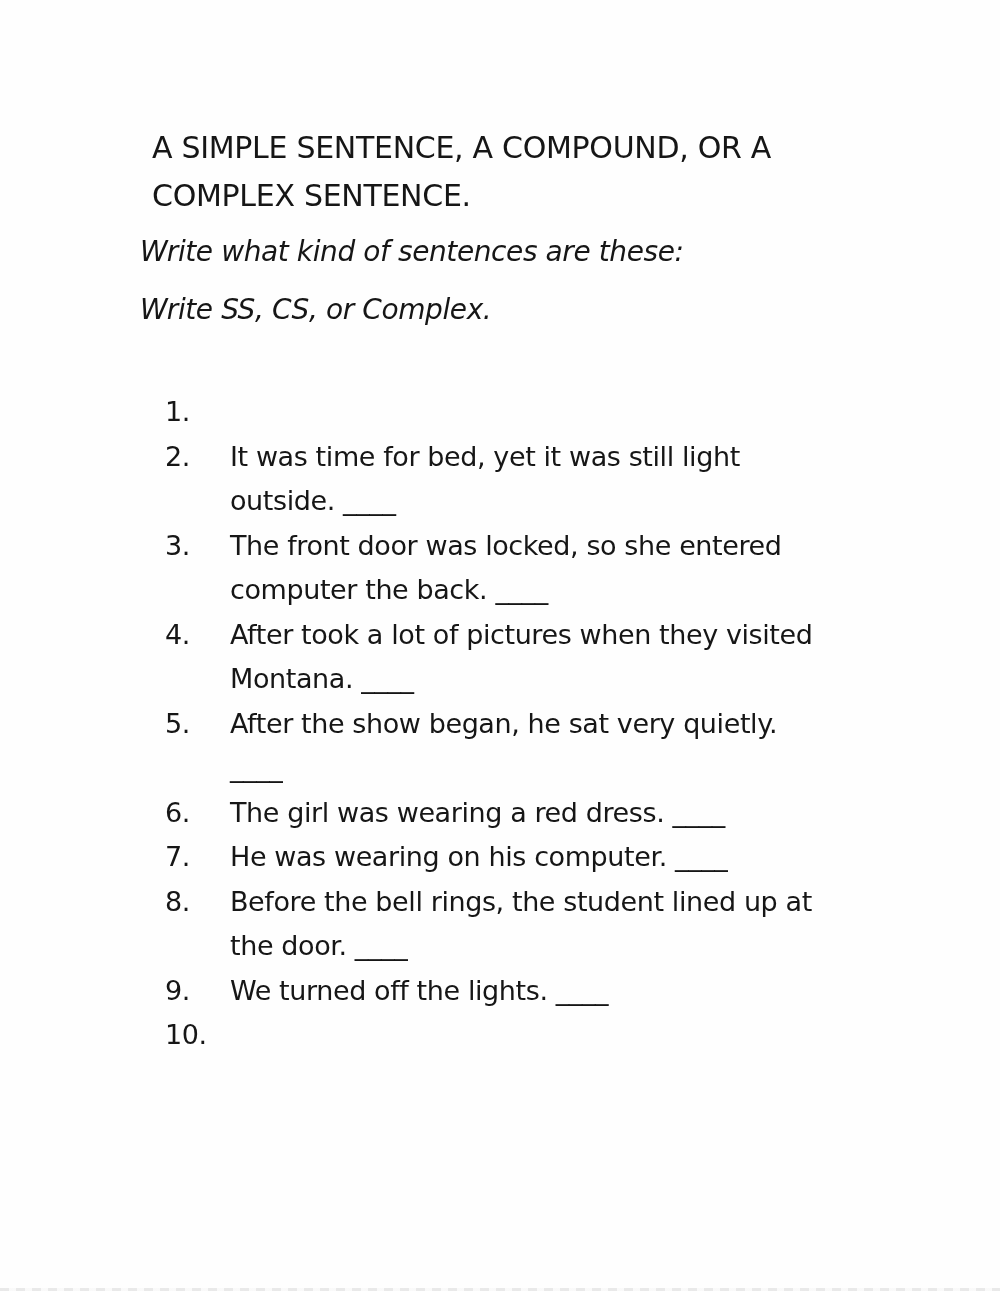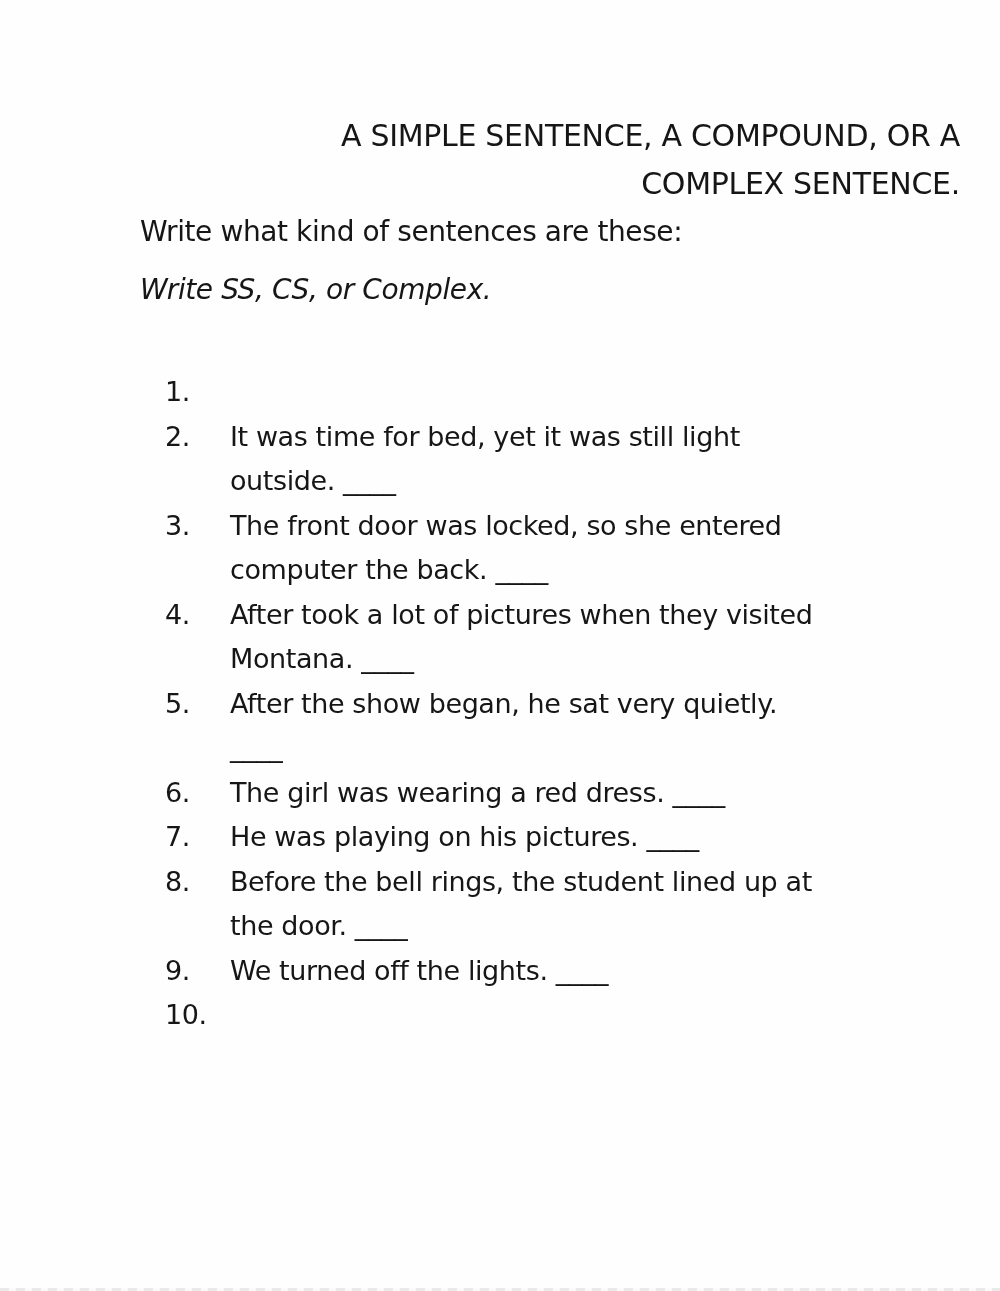--- a/index.html
+++ b/index.html
@@ -20,31 +20,30 @@
     width: 1000px;
     height: 1291px;
     padding: 112px 40px 0 140px;
     position: relative;
   }
   .title {
     font-size: 30px;
     font-weight: normal;
     line-height: 48px;
     letter-spacing: -0.3px;
-    margin: 0;
+    margin: 12px;
     white-space: pre-line;
-    text-align: right;
   }
   .intro {
     font-size: 28px;
     line-height: 40px;
     letter-spacing: -0.4px;
     margin: 0;
   }
-  .intro.first { margin-top: 4px; }
+  .intro.first { margin-top: 4px; font-style: italic; }
   .intro.second { margin-top: 18px; font-style: italic; }
   .sentence-list {
     margin: 60px 0 0 25px;
     padding: 0;
   }
   .row {
     display: flex;
     font-size: 27px;
     line-height: 44.5px;
     letter-spacing: -0.4px;
@@ -107,21 +106,21 @@
         <span class="num">5.</span>
         <span class="txt"><span>After the show began, he sat very quietly.
 </span><span class="blank">____</span></span>
       </div>
       <div class="row">
         <span class="num">6.</span>
         <span class="txt"><span>The girl was wearing a red dress. </span><span class="blank">____</span></span>
       </div>
       <div class="row">
         <span class="num">7.</span>
-        <span class="txt"><span>He was playing on his pictures. </span><span class="blank">____</span></span>
+        <span class="txt"><span>He was wearing on his computer. </span><span class="blank">____</span></span>
       </div>
       <div class="row">
         <span class="num">8.</span>
         <span class="txt"><span>Before the bell rings, the student lined up at
 the door. </span><span class="blank">____</span></span>
       </div>
       <div class="row">
         <span class="num">9.</span>
         <span class="txt"><span>We turned off the lights. </span><span class="blank">____</span></span>
       </div>

